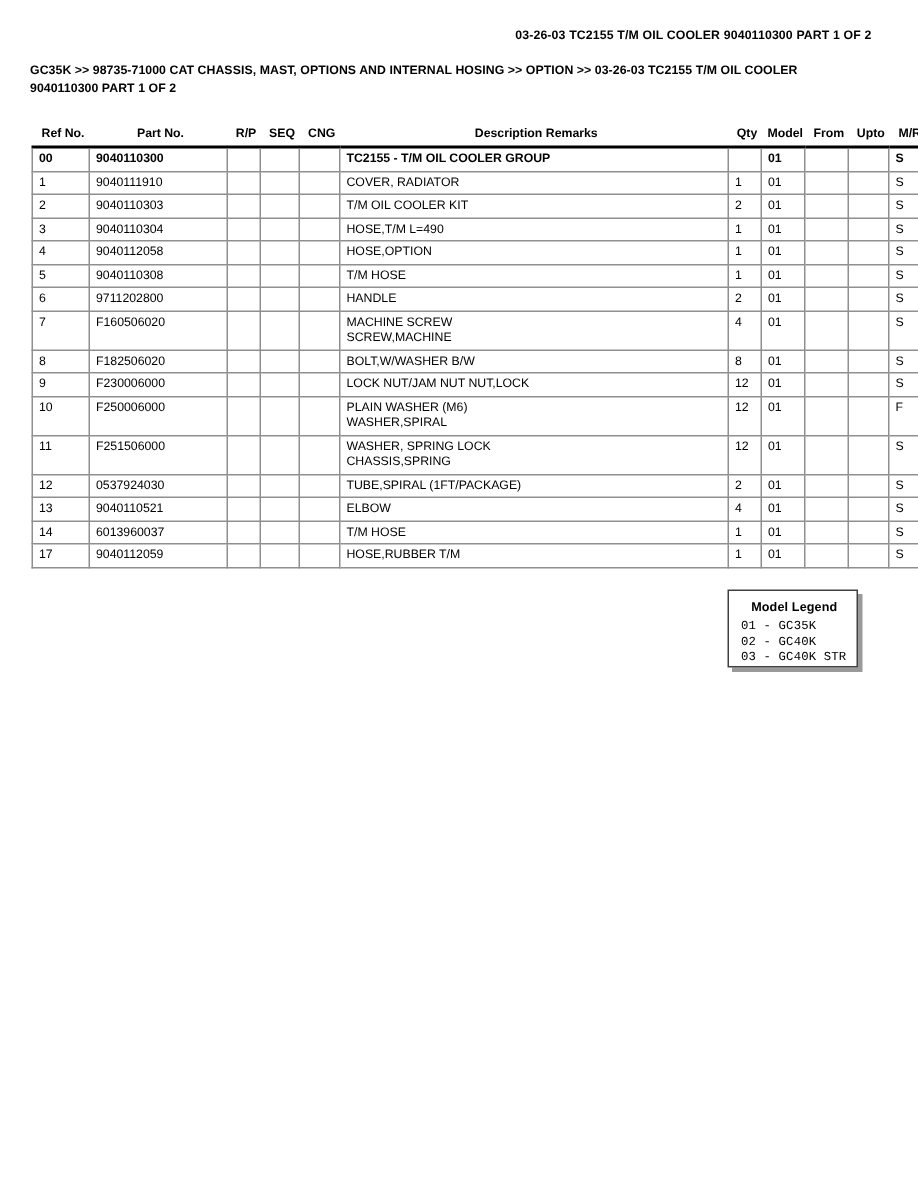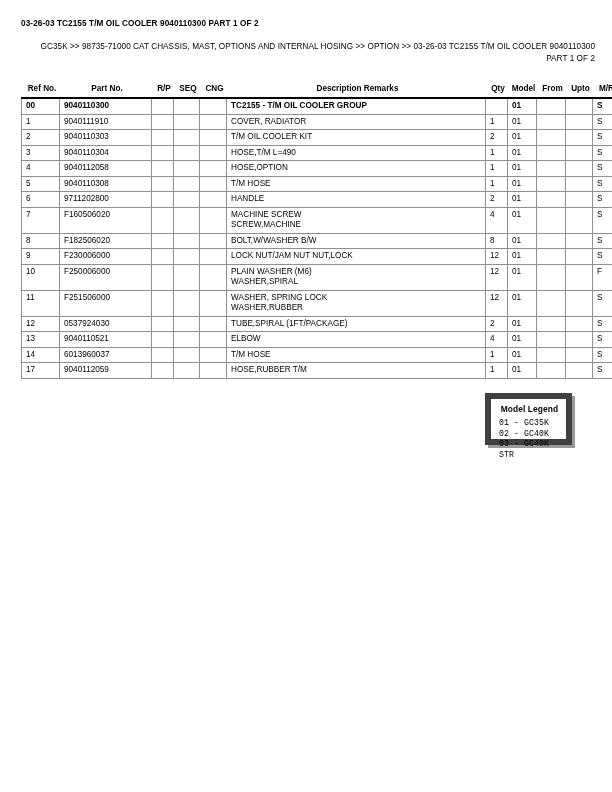--- a/index.html
+++ b/index.html
@@ -24,31 +24,31 @@
   }
   .doc-title {
     position: absolute;
     left: 21px;
     top: 18px;
     width: 560px;
     font-size: 8.2px;
     font-weight: bold;
     letter-spacing: 0.1px;
     line-height: 11px;
+    text-align: right;
   }
   .breadcrumb {
     position: absolute;
-    left: 37px;
+    left: 20px;
     top: 41px;
     width: 558px;
     font-size: 8.2px;
-    font-weight: normal;
+    font-weight: bold;
     letter-spacing: 0.05px;
     line-height: 11.5px;
-    text-align: right;
   }
 
   
   .parts-table-wrap {
     position: absolute;
     left: 21px;
     top: 84px;
     width: 568px;
   }
   table.parts {
@@ -111,21 +111,21 @@
     height: 52px;
     background: #9a9a9a;
   }
   .legend {
     position: absolute;
     left: 485px;
     top: 393px;
     width: 87px;
     height: 52px;
     background: #ffffff;
-    border: 6px solid #404040;
+    border: 1px solid #404040;
     box-sizing: border-box;
     padding: 5px 6px 4px 8px;
   }
   .legend-title {
     font-size: 8.4px;
     font-weight: bold;
     margin-bottom: 4px;
     text-align: center;
     letter-spacing: 0.1px;
   }
@@ -318,21 +318,21 @@
             <td></td>
             <td></td>
             <td>F</td>
           </tr>
           <tr>
             <td>11</td>
             <td>F251506000</td>
             <td></td>
             <td></td>
             <td></td>
-            <td>WASHER, SPRING LOCK<span class="desc-line2">WASHER,RUBBER</span></td>
+            <td>WASHER, SPRING LOCK<span class="desc-line2">CHASSIS,SPRING</span></td>
             <td>12</td>
             <td>01</td>
             <td></td>
             <td></td>
             <td>S</td>
           </tr>
           <tr>
             <td>12</td>
             <td>0537924030</td>
             <td></td>

